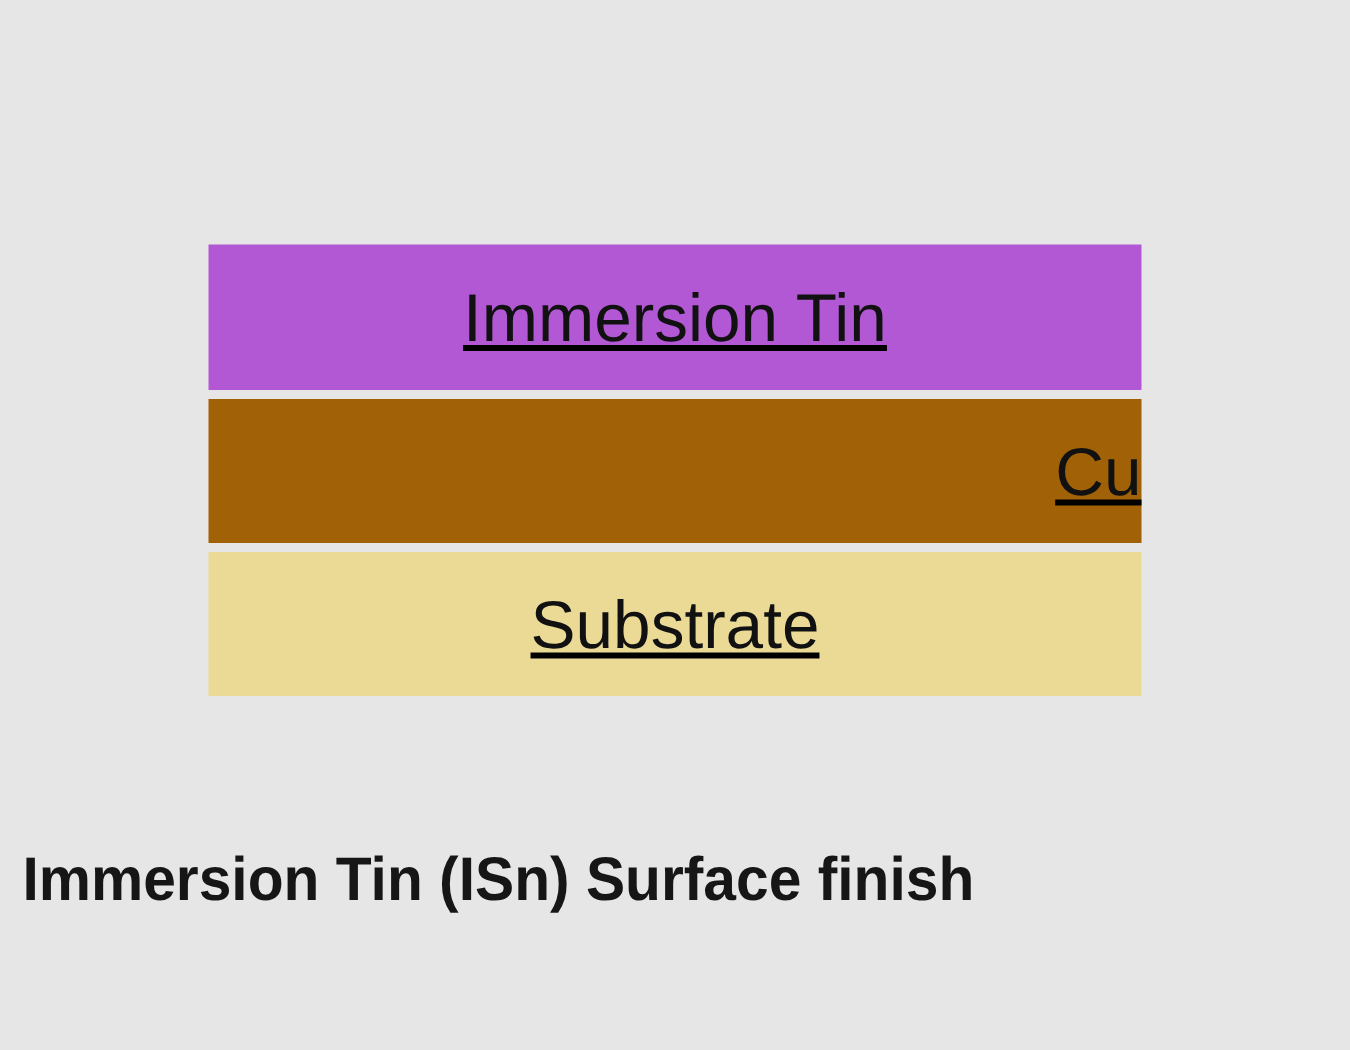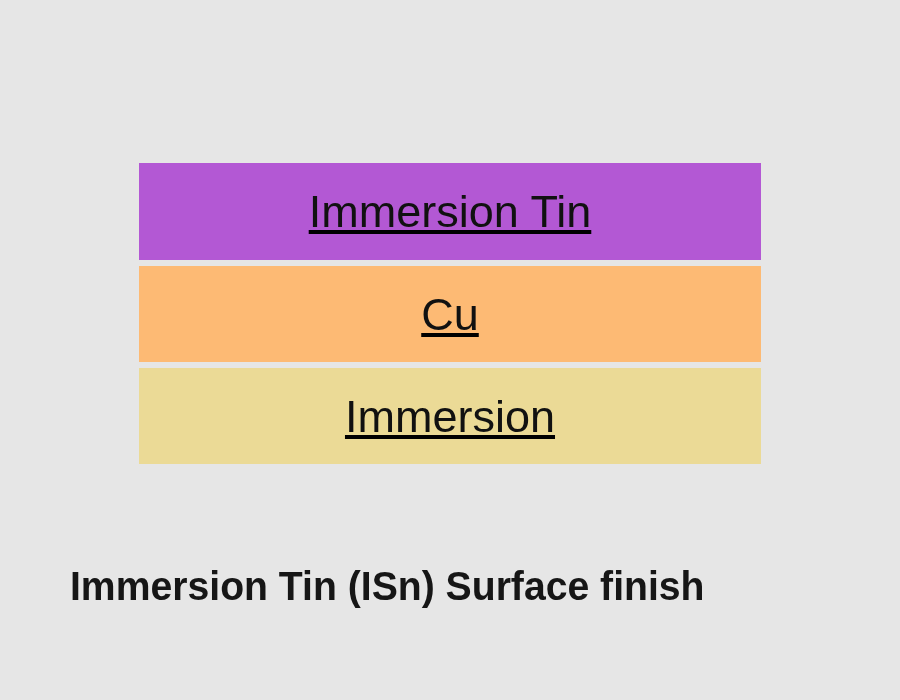--- a/index.html
+++ b/index.html
@@ -48,21 +48,21 @@
     letter-spacing: 0px;
     white-space: nowrap;
     text-align: center;
   }
 
   #diagram-caption {
     position: absolute;
     left: 0;
     top: 563px;
     width: 774px;
-    text-align: center;
+    text-align: left;
   }
   #diagram-caption .caption-text {
     display: inline-block;
     font-family: "Liberation Sans", sans-serif;
     font-weight: 700;
     font-size: 41px;
     line-height: 1.15;
     color: #161616;
     transform: scaleX(0.955);
     transform-origin: center center;
@@ -71,25 +71,25 @@
 </style>
 </head>
 <body style="background: rgb(230, 230, 230);">
 
 <div id="stack-diagram">
 
   <div class="stack-layer layer-top" style="background:#B358D4;">
     <span class="layer-label">Immersion Tin</span>
   </div>
 
-  <div class="stack-layer layer-middle" style="background:#fdba74;">
+  <div class="stack-layer layer-middle" style="background:#a16207;justify-content:flex-end;">
     <span class="layer-label">Cu</span>
   </div>
 
   <div class="stack-layer layer-bottom" style="background:#EBDA96;">
-    <span class="layer-label">Immersion</span>
+    <span class="layer-label">Substrate</span>
   </div>
 
 </div>
 
 <div id="diagram-caption">
   <span class="caption-text">Immersion Tin (ISn) Surface finish</span>
 </div>
 
 </body></html>

